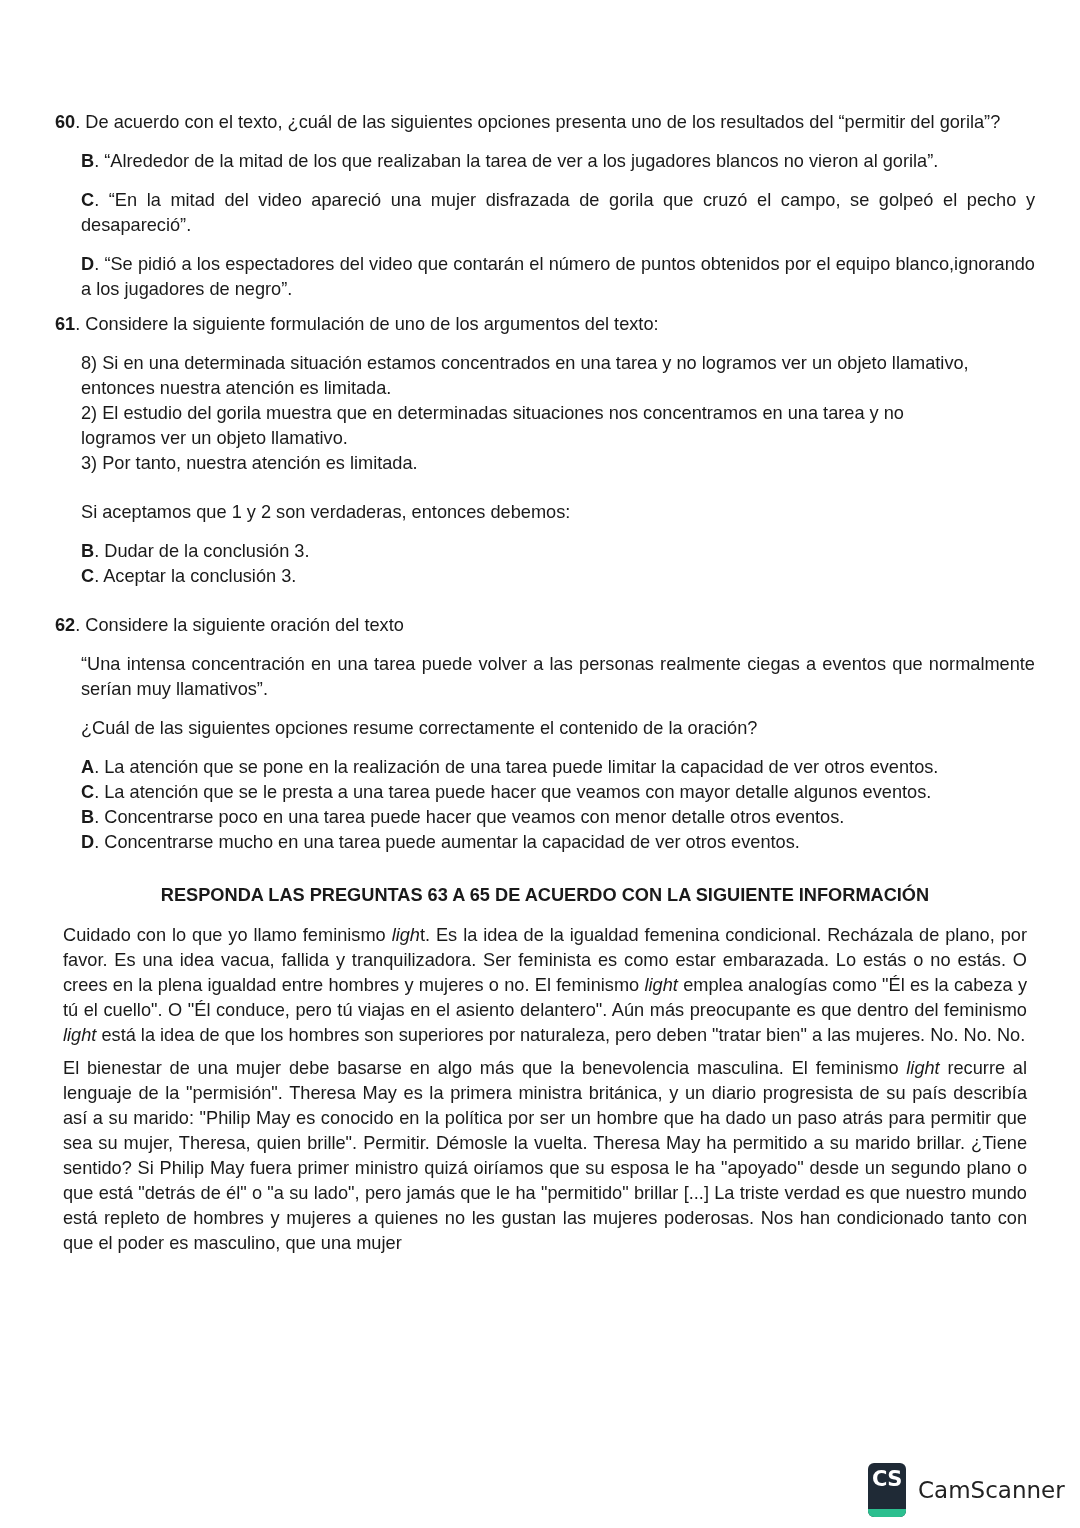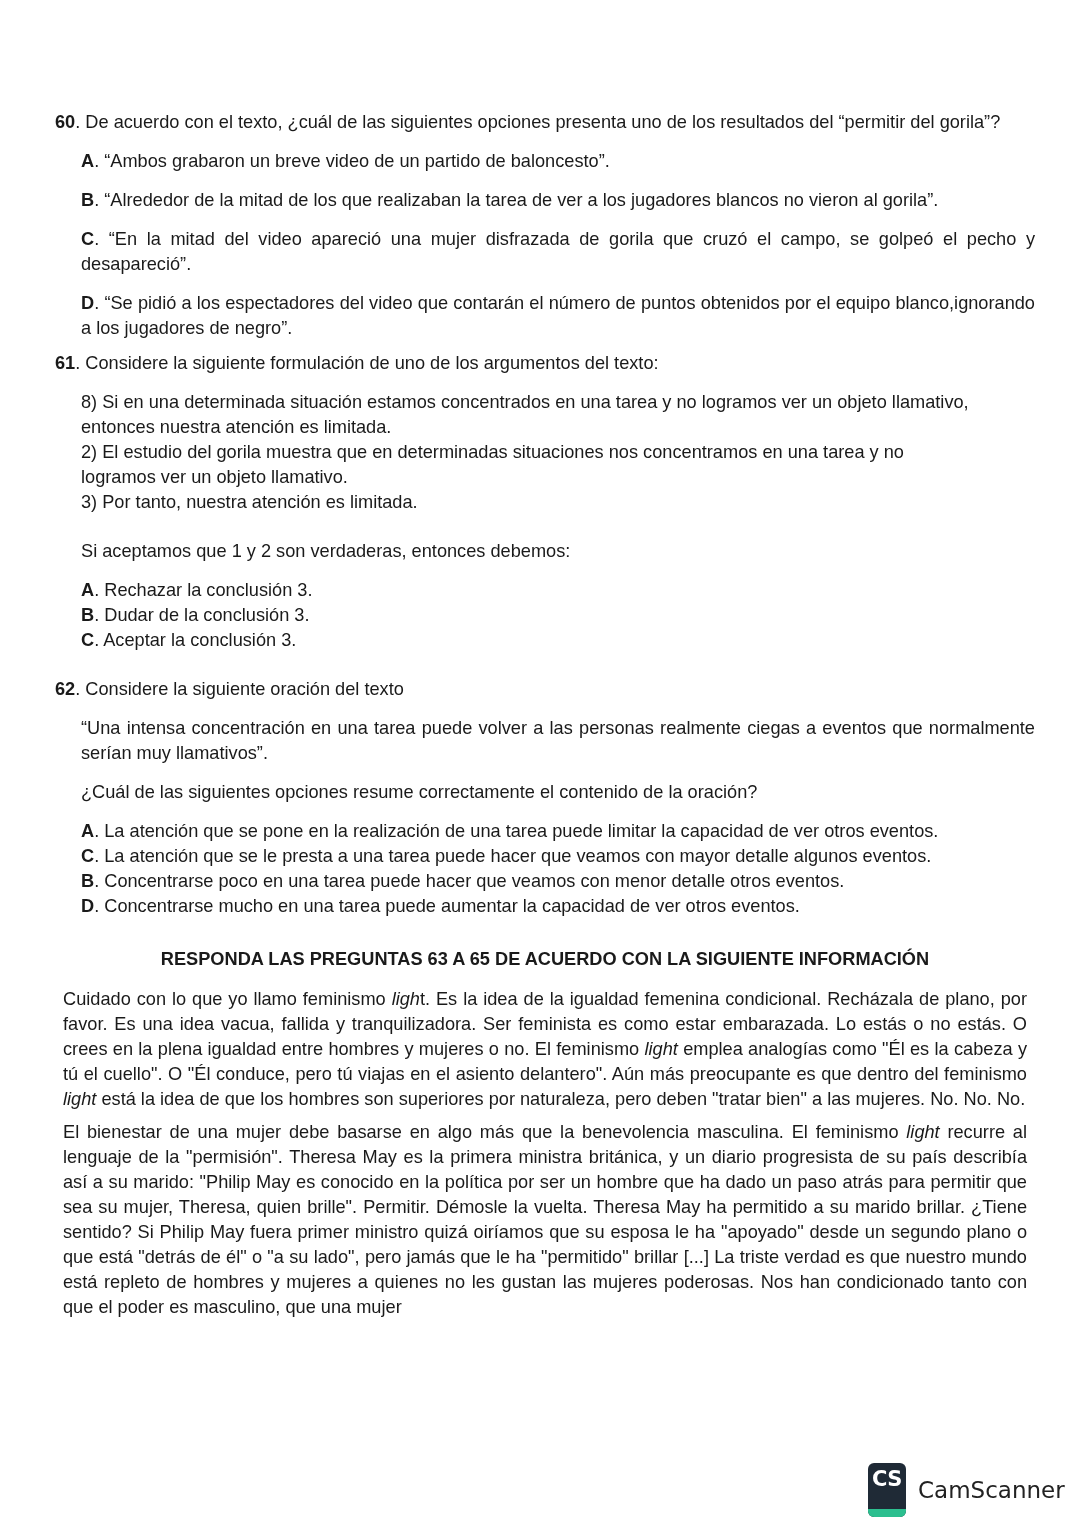--- a/index.html
+++ b/index.html
@@ -32,36 +32,34 @@
     .cs-name { margin-left: 12px; font-size: 23px; color: #222; font-family: "DejaVu Sans", sans-serif; }
   </style>
 </head>
 <body>
 
 <div class="page">
 
   <section>
     <p class="q just"><span class="qnum">60</span><span>. De acuerdo con el texto, ¿cuál de las siguientes opciones presenta uno de los resultados del “permitir del gorila”?</span></p>
     <div class="indent">
-      <p class="opt just gap14"><span class="optl">A</span><span>. “Ambos grabaron un breve video de un partido de baloncesto”.</span></p>
       <p class="opt just gap14"><span class="optl">B</span><span>. “Alrededor de la mitad de los que realizaban la tarea de ver a los jugadores blancos no vieron al gorila”.</span></p>
       <p class="opt just gap14"><span class="optl">C</span><span>. “En la mitad del video apareció una mujer disfrazada de gorila que cruzó el campo, se golpeó el pecho y desapareció”.</span></p>
       <p class="opt just gap14"><span class="optl">D</span><span>. “Se pidió a los espectadores del video que contarán el número de puntos obtenidos por el equipo blanco,ignorando a los jugadores de negro”.</span></p>
     </div>
   </section>
 
   <section class="gap10">
     <p class="q"><span class="qnum">61</span><span>. Considere la siguiente formulación de uno de los argumentos del texto:</span></p>
     <div class="indent gap14" style="padding-right:60px;">
       <p class="opt">8) Si en una determinada situación estamos concentrados en una tarea y no logramos ver un objeto llamativo, entonces nuestra atención es limitada.</p>
       <p class="opt">2) El estudio del gorila muestra que en determinadas situaciones nos concentramos en una tarea y no logramos ver un objeto llamativo.</p>
       <p class="opt">3) Por tanto, nuestra atención es limitada.</p>
       <p class="opt gap24">Si aceptamos que 1 y 2 son verdaderas, entonces debemos:</p>
       <div class="gap14">
-        <p class="opt"><span class="optl">A</span><span>. Rechazar la conclusión 3.</span></p>
         <p class="opt"><span class="optl">B</span><span>. Dudar de la conclusión 3.</span></p>
         <p class="opt"><span class="optl">C</span><span>. Aceptar la conclusión 3.</span></p>
       </div>
     </div>
   </section>
 
   <section class="gap24">
     <p class="q"><span class="qnum">62</span><span>. Considere la siguiente oración del texto</span></p>
     <div class="indent">
       <p class="opt just gap14">“Una intensa concentración en una tarea puede volver a las personas realmente ciegas a eventos que normalmente serían muy llamativos”.</p>

